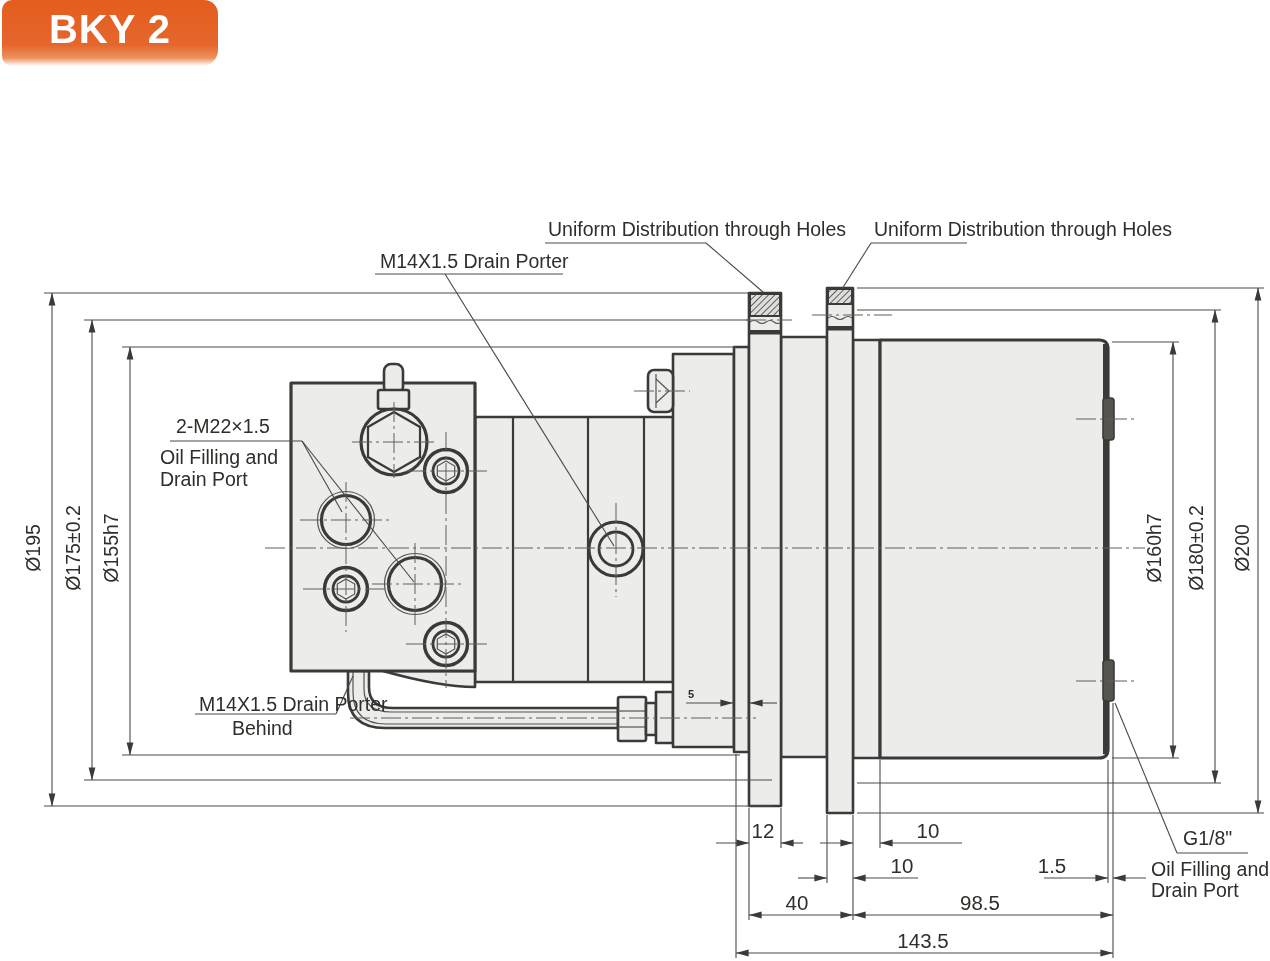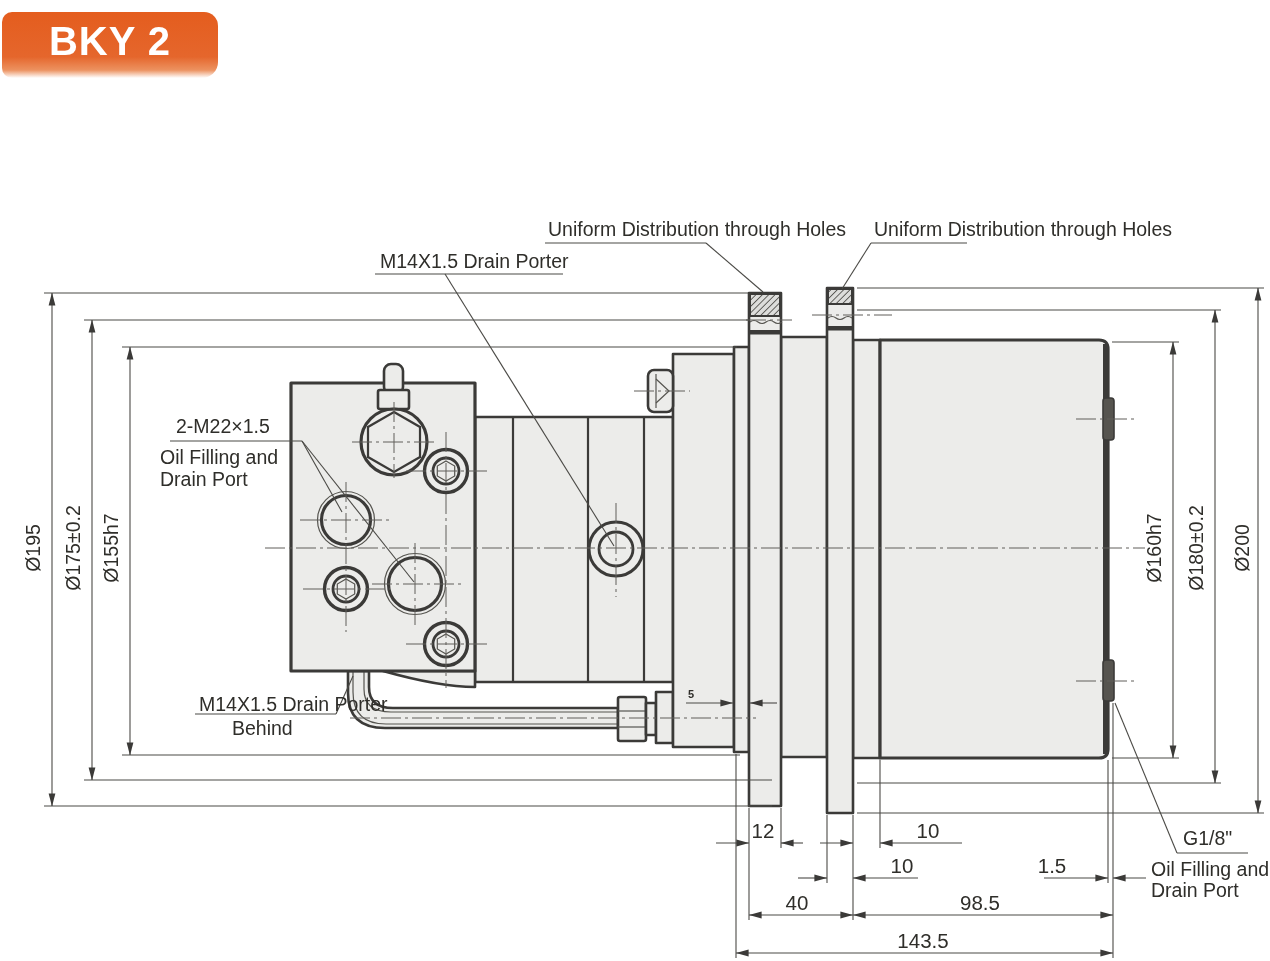--- a/index.html
+++ b/index.html
@@ -1,18 +1,18 @@
 <!DOCTYPE html>
 <html><head>
 <meta charset="utf-8">
 <style>
   html,body{margin:0;padding:0;background:#ffffff;}
   .canvas{position:relative;width:1270px;height:961px;background:#ffffff;overflow:hidden;
           font-family:"Liberation Sans",sans-serif;}
-  .badge{position:absolute;left:2px;top:12px;width:216px;height:66px;
+  .badge{position:absolute;left:2px;top:0;width:216px;height:66px;
          border-radius:10px 14px 16px 10px;
          background:linear-gradient(180deg,#e45d1e 0%,#e5662c 68%,#ec9260 88%,#ffffff 100%);
          display:flex;align-items:center;justify-content:center;}
   .badge span{color:#ffffff;font-size:40px;font-weight:bold;letter-spacing:1px;
               transform:translateY(-4px);}
   svg text{fill:#2f2e2a;}
   .ann{font-size:19.5px;}
   .dimnum{font-size:20.5px;text-anchor:middle;}
   .side{font-size:19.5px;text-anchor:middle;}
   .tiny{font-size:11px;text-anchor:middle;font-weight:bold;}

